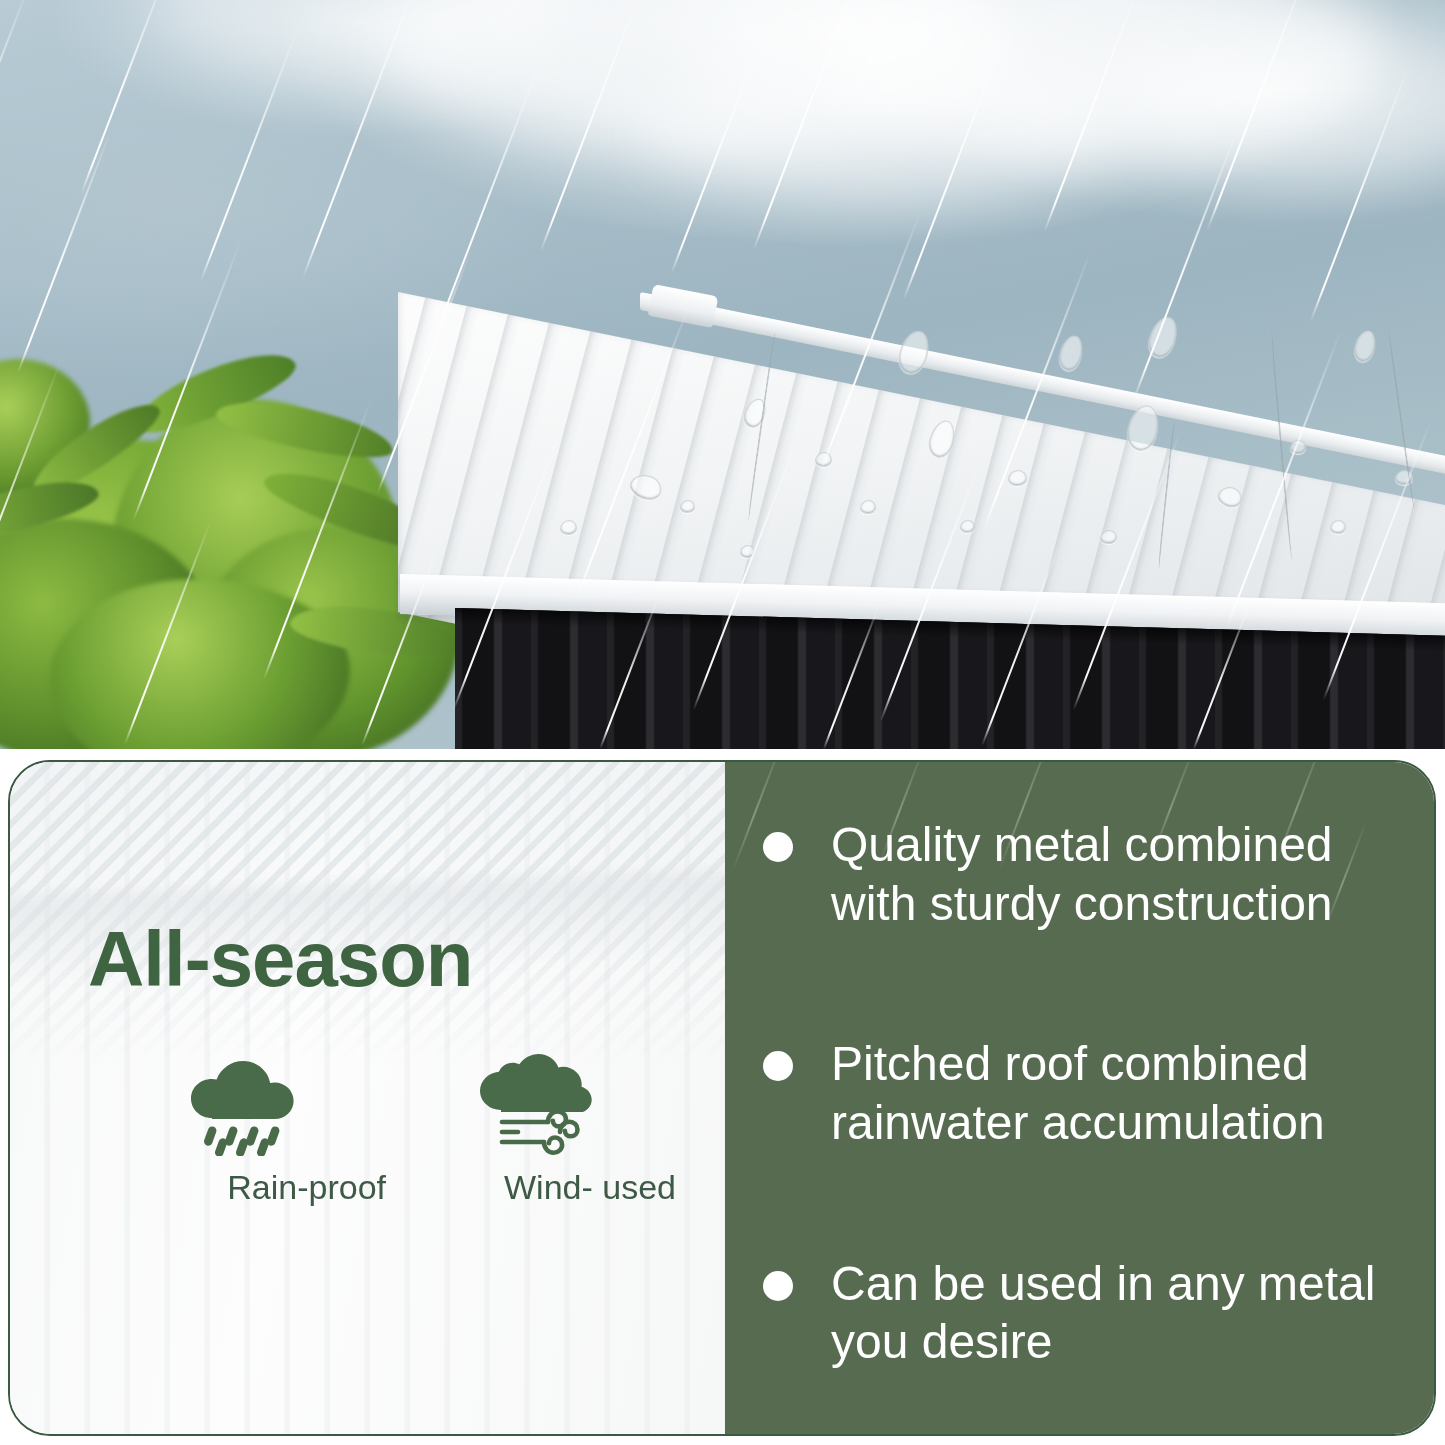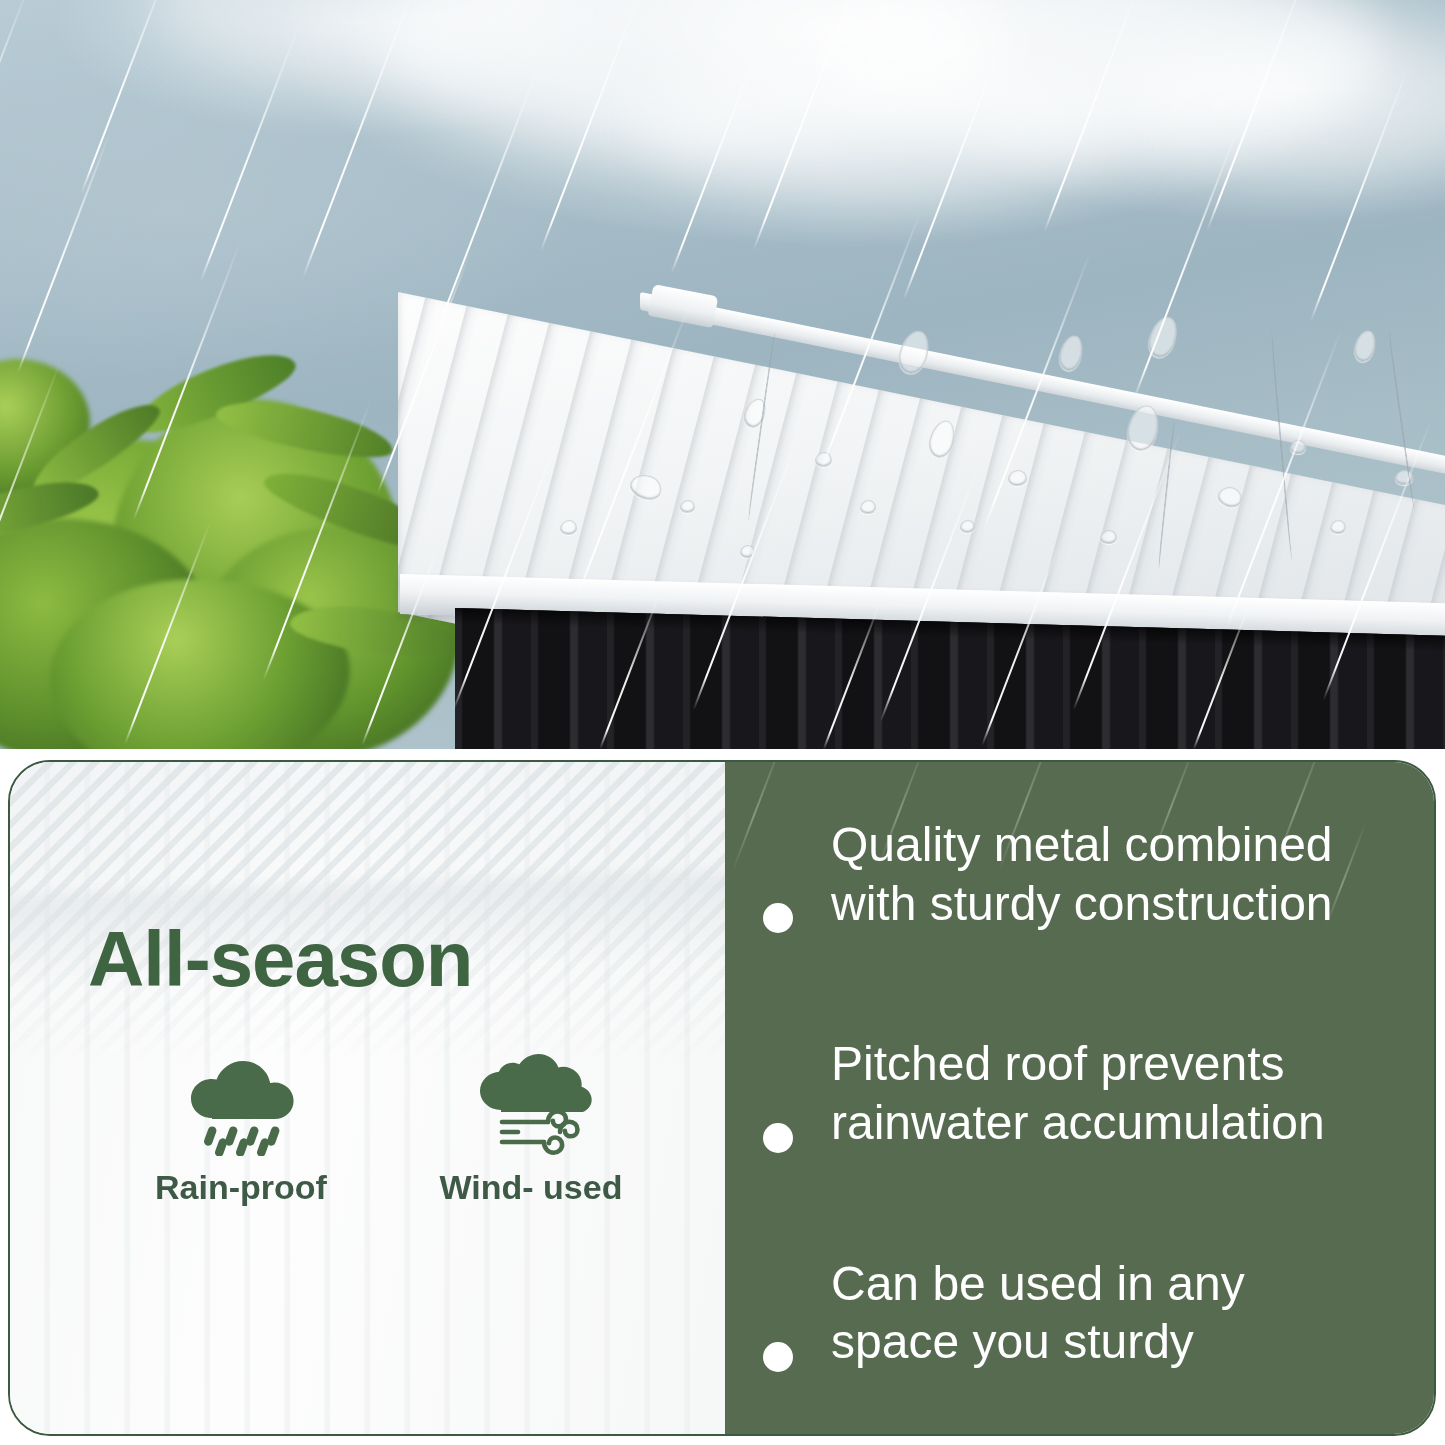--- a/index.html
+++ b/index.html
@@ -238,22 +238,21 @@
     margin: 0;
   }
 
   .feature-row {
     display: flex;
     margin-top: 54px;
     padding-left: 8px;
   }
   .feature {
     width: 290px;
-    text-align: center;
-    font-weight: bold;
+    text-align: right;
   }
   .feature .glyph {
     height: 104px;
     display: flex;
     align-items: flex-end;
     justify-content: center;
   }
   .feature .flabel {
     margin-top: 12px;
     font-size: 34px;
@@ -278,21 +277,21 @@
     position: absolute;
     width: 2px;
     background: linear-gradient(180deg, rgba(255,255,255,0) 0%, rgba(255,255,255,0.30) 60%, rgba(255,255,255,0) 100%);
     transform: rotate(21deg);
     transform-origin: top center;
   }
   .bullet {
     position: relative;
     z-index: 2;
     display: flex;
-    align-items: flex-end;
+    align-items: flex-start;
   }
   .dot {
     flex: 0 0 auto;
     width: 30px; height: 30px;
     border-radius: 50%;
     background: #ffffff;
     margin-top: 16px;
     margin-right: 38px;
     margin-left: 8px;
   }
@@ -466,25 +465,25 @@
           <div class="streak-g" style="left:640px; top:60px;  height:110px;"></div>
         </div>
 
         <div class="bullet">
           <span class="dot"></span>
           <span class="btext">Quality metal combined with sturdy construction</span>
         </div>
 
         <div class="bullet">
           <span class="dot"></span>
-          <span class="btext">Pitched roof prevents rainwater accumulation</span>
+          <span class="btext">Pitched roof combined rainwater accumulation</span>
         </div>
 
         <div class="bullet">
           <span class="dot"></span>
-          <span class="btext">Can be used in any space you sturdy</span>
+          <span class="btext">Can be used in any metal you desire</span>
         </div>
       </div>
 
     </div>
   </div>
 
 </div>
 
 </body></html>

